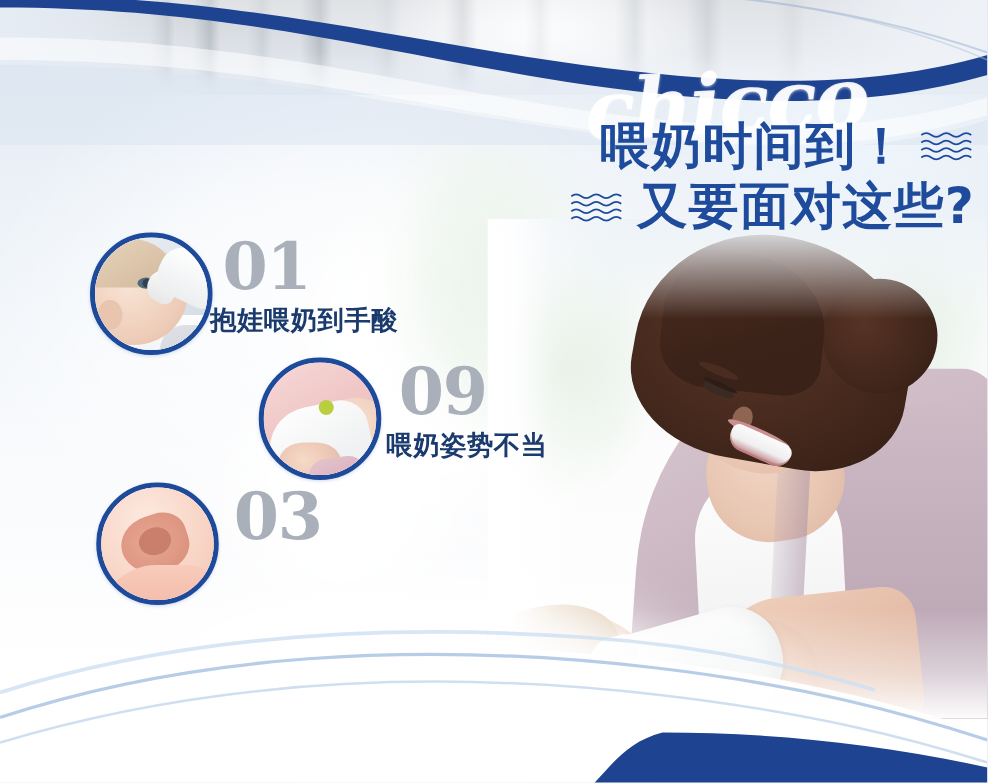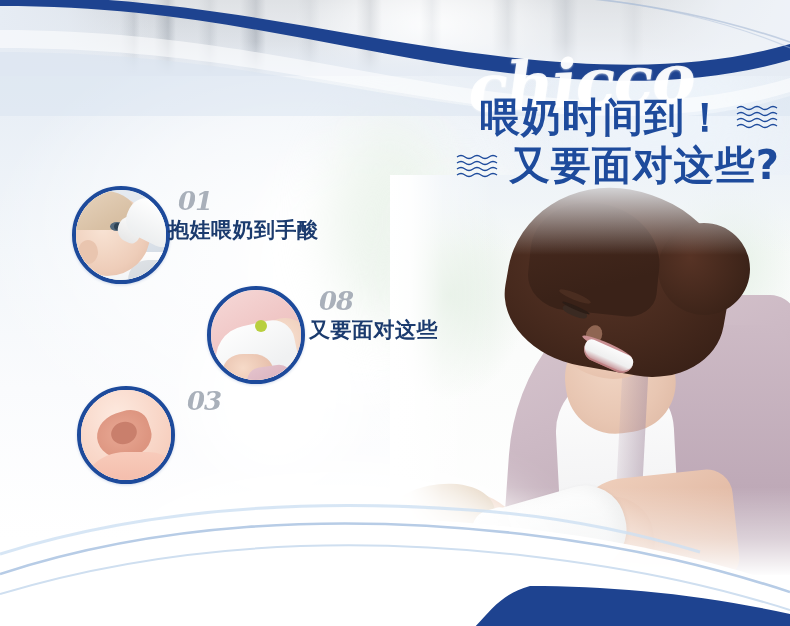--- a/index.html
+++ b/index.html
@@ -284,22 +284,22 @@
   
   .c3-bg { position:absolute; inset:0; background:linear-gradient(150deg,#fbe0d5 0%,#f7cdbf 50%,#f2b9ab 100%); }
   .c3-skin{ position:absolute; left:-10px; top:-8px; width:120px; height:120px; background:radial-gradient(ellipse at 38% 30%,#fdeae0 0%,#f6cdbc 60%,#eeb8a5 100%); border-radius:50%; }
   .c3-ear { position:absolute; left:16px; top:22px; width:54px; height:46px; background:radial-gradient(ellipse at 45% 45%,#e8a894 0%,#dd9580 70%); border-radius:50% 40% 45% 55%; transform:rotate(-18deg); }
   .c3-inner{ position:absolute; left:30px; top:32px; width:26px; height:22px; background:#c97f6c; border-radius:50%; transform:rotate(-18deg); }
   .c3-line{ position:absolute; left:-2px; top:62px; width:108px; height:46px; background:linear-gradient(180deg,#f8cbbb 0%,#f2b6a4 100%); border-radius:48px 40px 0 0; box-shadow:0 -2px 0 rgba(180,90,70,.35) inset; }
 
   .feature-text { position:relative; margin-left:-4px; padding-top:2px; }
   .num {
     font-family:"DejaVu Serif",serif;
-    font-style:italic; font-weight:700;
-    font-size:26px; line-height:1;
+    font-weight:700;
+    font-size:52px; line-height:1;
     color:#a9b0ba;
     letter-spacing:-1px;
     margin-left:10px;
     user-select:none;
   }
   .label {
     font-family:"DejaVu Sans","Liberation Sans",sans-serif;
     font-weight:700;
     font-size:21px;
     color:#1b3b6e;
@@ -437,22 +437,22 @@
       <div class="pc-inner">
         <div class="c2-bg"></div>
         <div class="c2-baby"></div>
         <div class="c2-wrap"></div>
         <div class="c2-dot"></div>
         <div class="c2-hand"></div>
         <div class="c2-sleeve"></div>
       </div>
     </div>
     <div class="feature-text">
-      <div class="num">08</div>
-      <div class="label">又要面对这些</div>
+      <div class="num">09</div>
+      <div class="label">喂奶姿势不当</div>
     </div>
   </div>
 
   <div class="feature f3">
     <div class="photo-circle">
       <div class="pc-inner">
         <div class="c3-bg"></div>
         <div class="c3-skin"></div>
         <div class="c3-ear"></div>
         <div class="c3-inner"></div>

